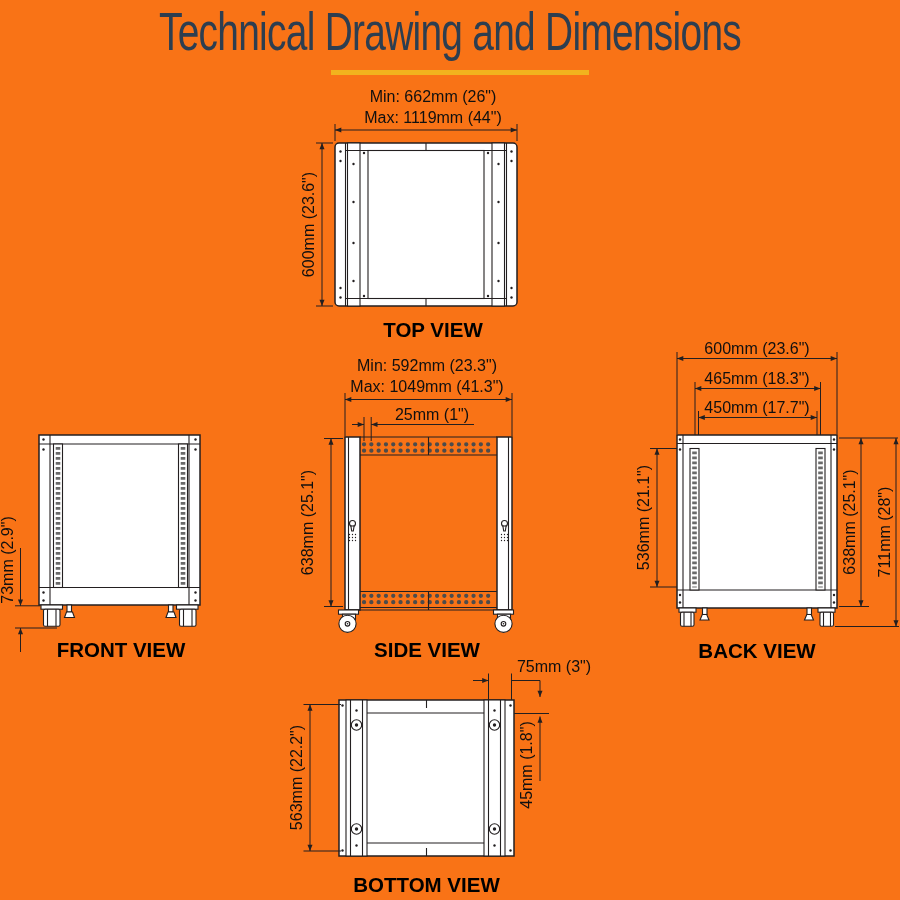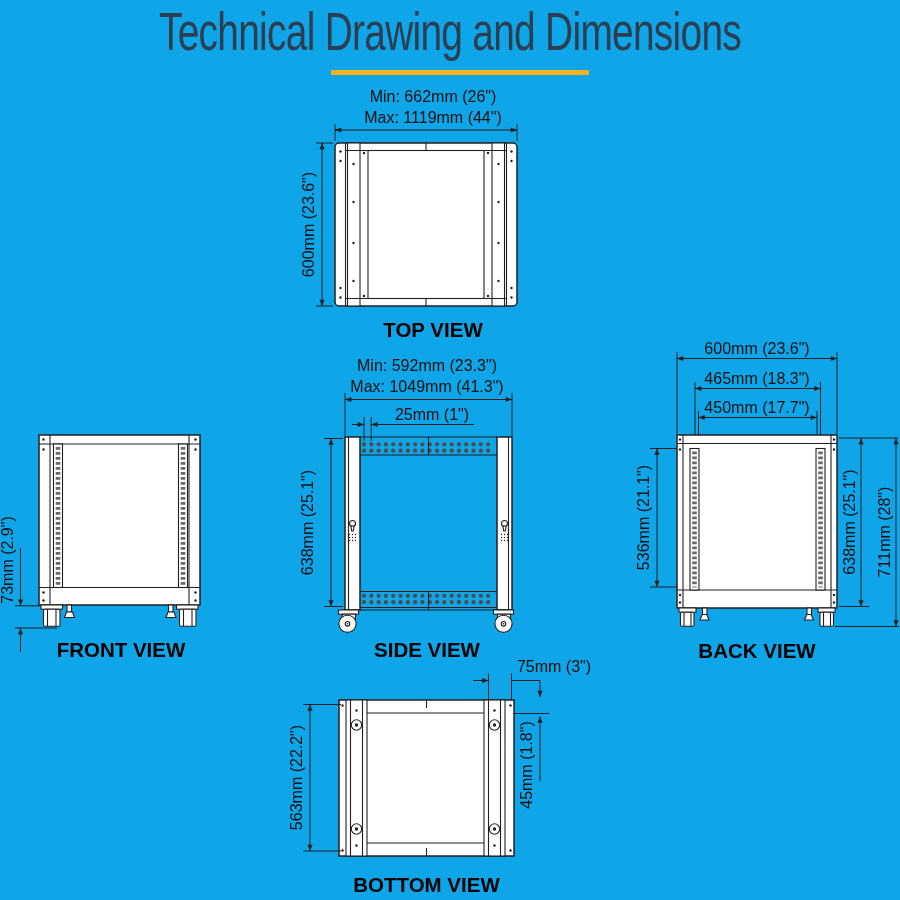--- a/index.html
+++ b/index.html
@@ -1,16 +1,16 @@
 <!DOCTYPE html>
 <html><head>
 <meta charset="utf-8">
 <style>
   html,body{margin:0;padding:0;background:#fff;}
-  #stage{position:relative;width:900px;height:900px;background:#0ea5e9;overflow:hidden;
+  #stage{position:relative;width:900px;height:900px;background:#f97316;overflow:hidden;
          font-family:"Liberation Sans",sans-serif;}
   #pageTitle{position:absolute;left:0;right:0;top:4px;margin:0;text-align:center;
              font-size:54px;font-weight:400;line-height:1;color:#2d3e50;
              transform:scaleX(0.72);transform-origin:50% 50%;letter-spacing:-1px;}
   #titleRule{position:absolute;left:331px;top:70px;width:258px;height:4.5px;background:#f2b31e;}
   svg{position:absolute;left:0;top:0;}
   .ln{stroke:#231f20;stroke-width:1.1;fill:none;}
   .thk{stroke-width:1.5;}
   .fw{fill:#ffffff;}
   .dim{stroke:#231f20;stroke-width:1;fill:none;}

